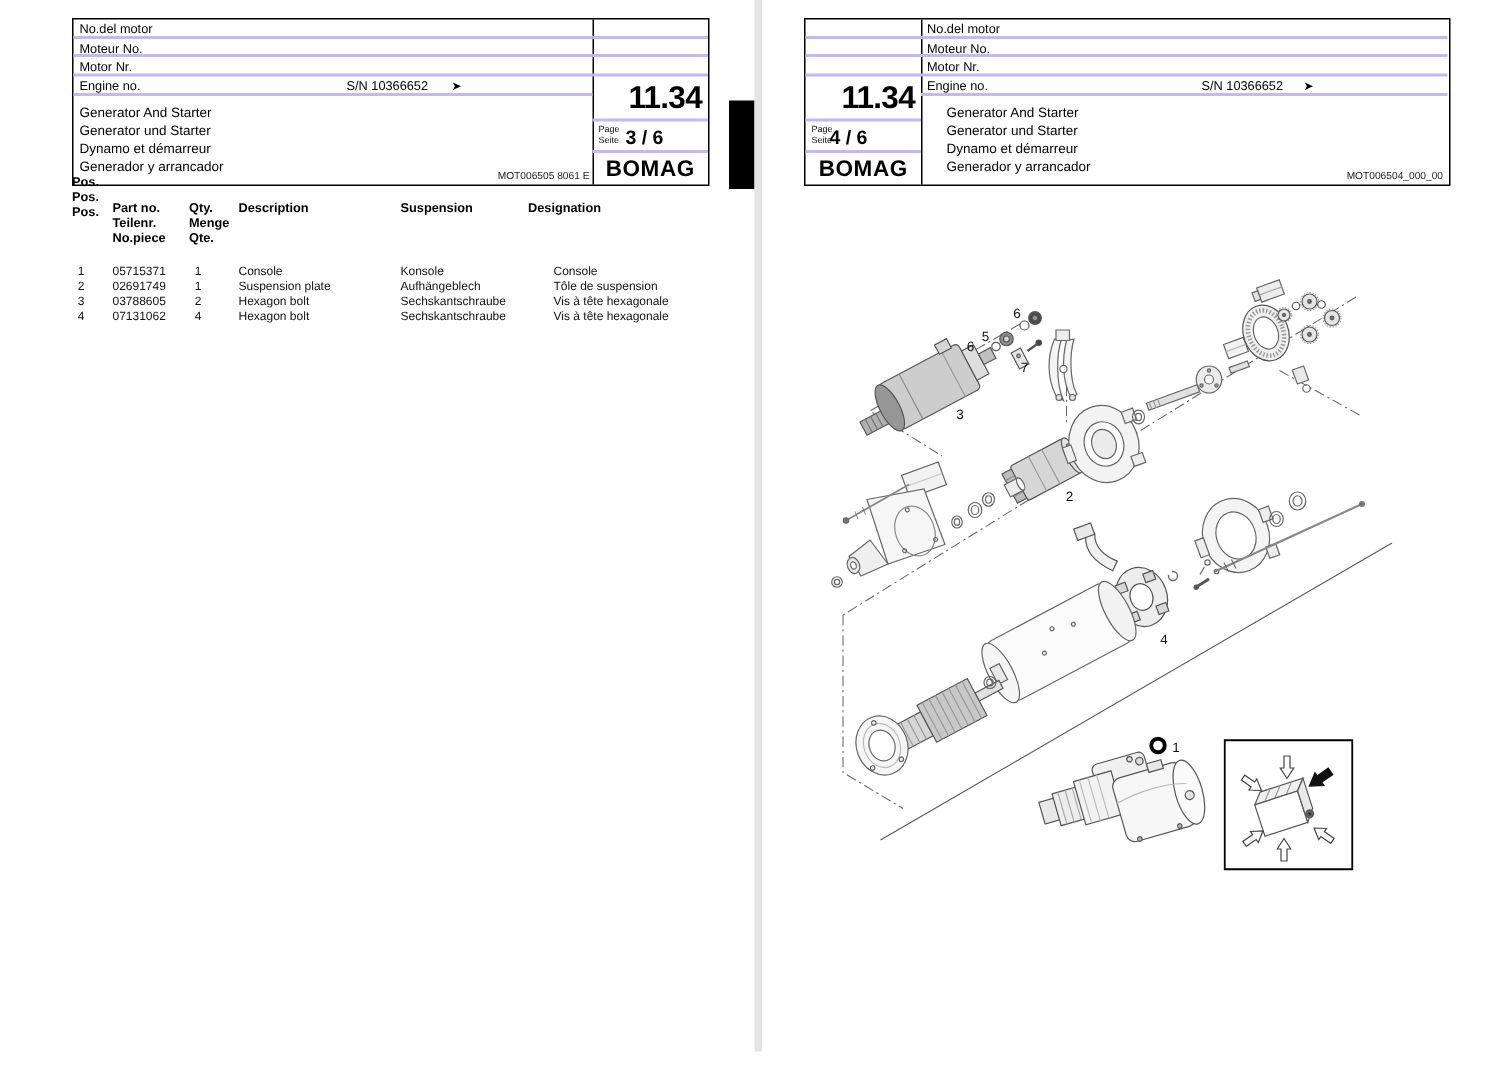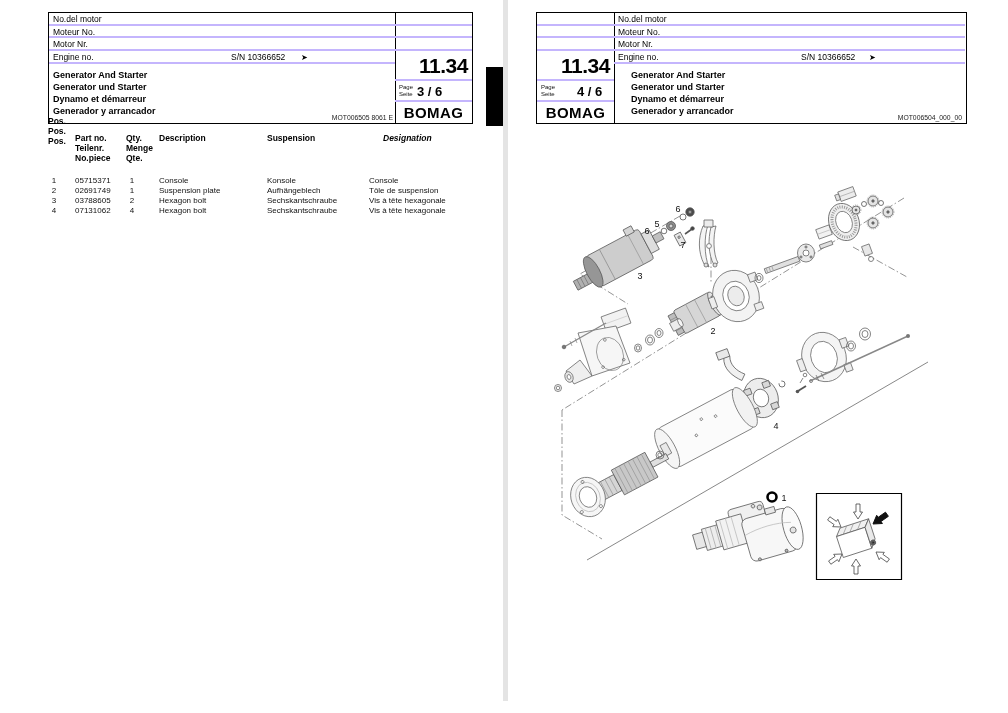--- a/index.html
+++ b/index.html
@@ -14,21 +14,21 @@
   #pageR{left:508px;width:500px;}
   #divider{position:absolute;left:503px;top:0;width:5px;height:701px;background:#e4e4e4;}
 
   
   .hdr{position:absolute;border:1px solid #000;background:#fff;}
   .vline{position:absolute;top:0;border-left:1px solid #000;}
   .lblrow{position:absolute;font-size:8.5px;line-height:13px;padding-left:4px;white-space:nowrap;}
   .brow{border-bottom:2px solid #c4b5fd;box-sizing:border-box;}
   .serial{position:absolute;font-size:8.5px;line-height:13px;white-space:nowrap;}
   .sarrow{position:absolute;font-size:8px;line-height:13px;}
-  .title-line{position:absolute;font-size:9px;font-weight:bold;line-height:12px;white-space:nowrap;}
+  .title-line{position:absolute;font-size:9px;font-weight:normal;line-height:12px;white-space:nowrap;}
   .doccode{position:absolute;font-size:6.8px;color:#222;text-align:right;white-space:nowrap;}
   .bignum{position:absolute;font-size:21px;font-weight:bold;text-align:center;letter-spacing:-0.5px;padding-left:20px;}
   .pgword{font-size:6px;line-height:7px;color:#111;}
   .pgval{position:absolute;font-size:13px;font-weight:bold;text-align:left;}
   .brand{position:absolute;font-weight:900;font-size:15px;letter-spacing:0.4px;text-align:center;}
 
   
   .th3{position:absolute;font-size:8.5px;font-weight:bold;line-height:10px;white-space:nowrap;}
   .trow{position:absolute;left:0;width:503px;height:10px;}
   .tc{position:absolute;font-size:8px;line-height:10px;white-space:nowrap;color:#111;}
@@ -94,21 +94,21 @@
     <div>Teilenr.</div>
     <div>No.piece</div>
   </div>
   <div class="th3" style="left:126px;top:133px;">
     <div>Qty.</div>
     <div>Menge</div>
     <div>Qte.</div>
   </div>
   <div class="th3" style="left:159px;top:133px;">Description</div>
   <div class="th3" style="left:267px;top:133px;">Suspension</div>
-  <div class="th3" style="left:383px;top:133px;font-style:italic;">Designation</div>
+  <div class="th3" style="left:352px;top:133px;">Designation</div>
 
   <div class="trow" style="top:176px;">
     <span class="tc cpos">1</span>
     <span class="tc cpart">05715371</span>
     <span class="tc cqty">1</span>
     <span class="tc cdesc">Console</span>
     <span class="tc cben">Konsole</span>
     <span class="tc cdes">Console</span>
   </div>
   <div class="trow" style="top:186px;">
@@ -147,21 +147,21 @@
 
     <div class="brow" style="position:absolute;left:0;top:0;width:77px;height:13px;"></div>
     <div class="brow" style="position:absolute;left:0;top:13px;width:77px;height:12px;"></div>
     <div class="brow" style="position:absolute;left:0;top:25px;width:77px;height:13px;"></div>
     <div class="bignum brow" style="left:0;top:38px;width:77px;height:30px;line-height:29px;">11.34</div>
     <div class="brow" style="position:absolute;left:0;top:68px;width:77px;height:21px;">
       <div style="position:absolute;left:4px;top:3px;">
         <div class="pgword">Page</div>
         <div class="pgword">Seite</div>
       </div>
-      <div class="pgval" style="left:40px;top:0;width:52px;line-height:21px;">4 / 6</div>
+      <div class="pgval" style="left:16px;top:0;width:52px;line-height:21px;">4 / 6</div>
     </div>
     <div class="brand" style="left:0;top:89px;width:77px;line-height:21px;">BOMAG</div>
 
     <div class="lblrow brow" style="left:77px;top:0;width:351px;height:13px;"><span>No.del motor</span></div>
     <div class="lblrow brow" style="left:77px;top:13px;width:351px;height:12px;line-height:12px;"><span>Moteur No.</span></div>
     <div class="lblrow brow" style="left:77px;top:25px;width:351px;height:13px;"><span>Motor Nr.</span></div>
     <div class="lblrow brow" style="left:77px;top:38px;width:351px;height:13px;"><span>Engine no.</span></div>
     <div class="serial" style="left:264px;top:38px;">S/N 10366652</div>
     <div class="sarrow" style="left:332px;top:38px;">➤</div>
 

